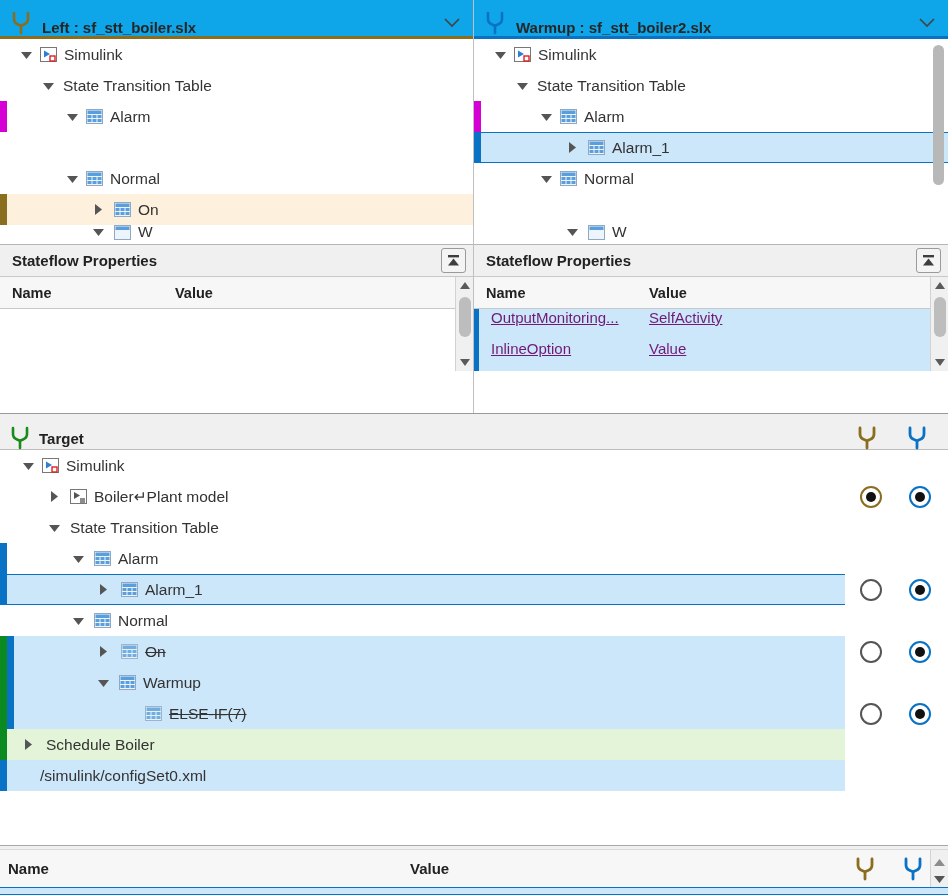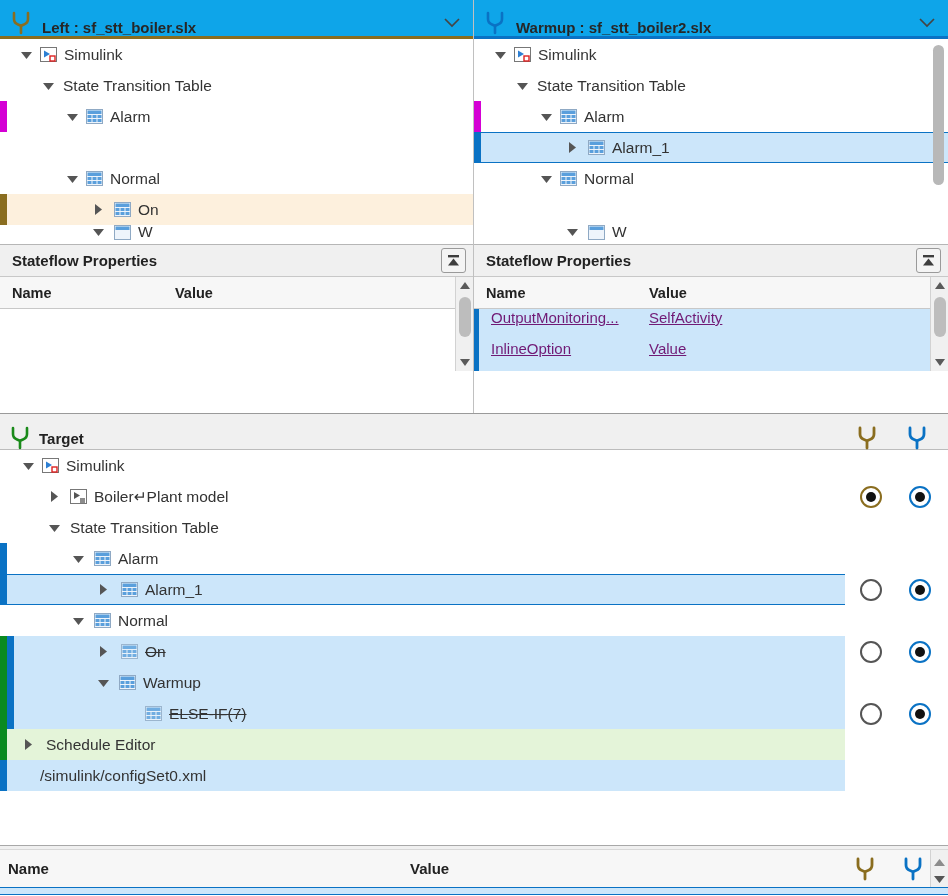--- a/index.html
+++ b/index.html
@@ -769,21 +769,21 @@
 
     <div class="grow g-green">
       <div class="rowfill"></div>
       <span class="edgebar edge-green"></span>
       <div class="content">
         <span class="tw" style="margin-left:20px">
           <svg width="8" height="11" viewBox="0 0 8 11">
               <path d="M1 0 L8 5.5 L1 11 Z" fill="#555"></path>
             </svg>
         </span>
-        <span class="lbl" style="margin-left:10px">Schedule Editor</span>
+        <span class="lbl" style="margin-left:10px">Schedule Boiler</span>
       </div>
     </div>
 
     <div class="grow g-blue">
       <div class="rowfill"></div>
       <span class="edgebar edge-blue"></span>
       <div class="content">
         <span class="lbl" style="margin-left:40px">/simulink/configSet0.xml</span>
       </div>
     </div>

